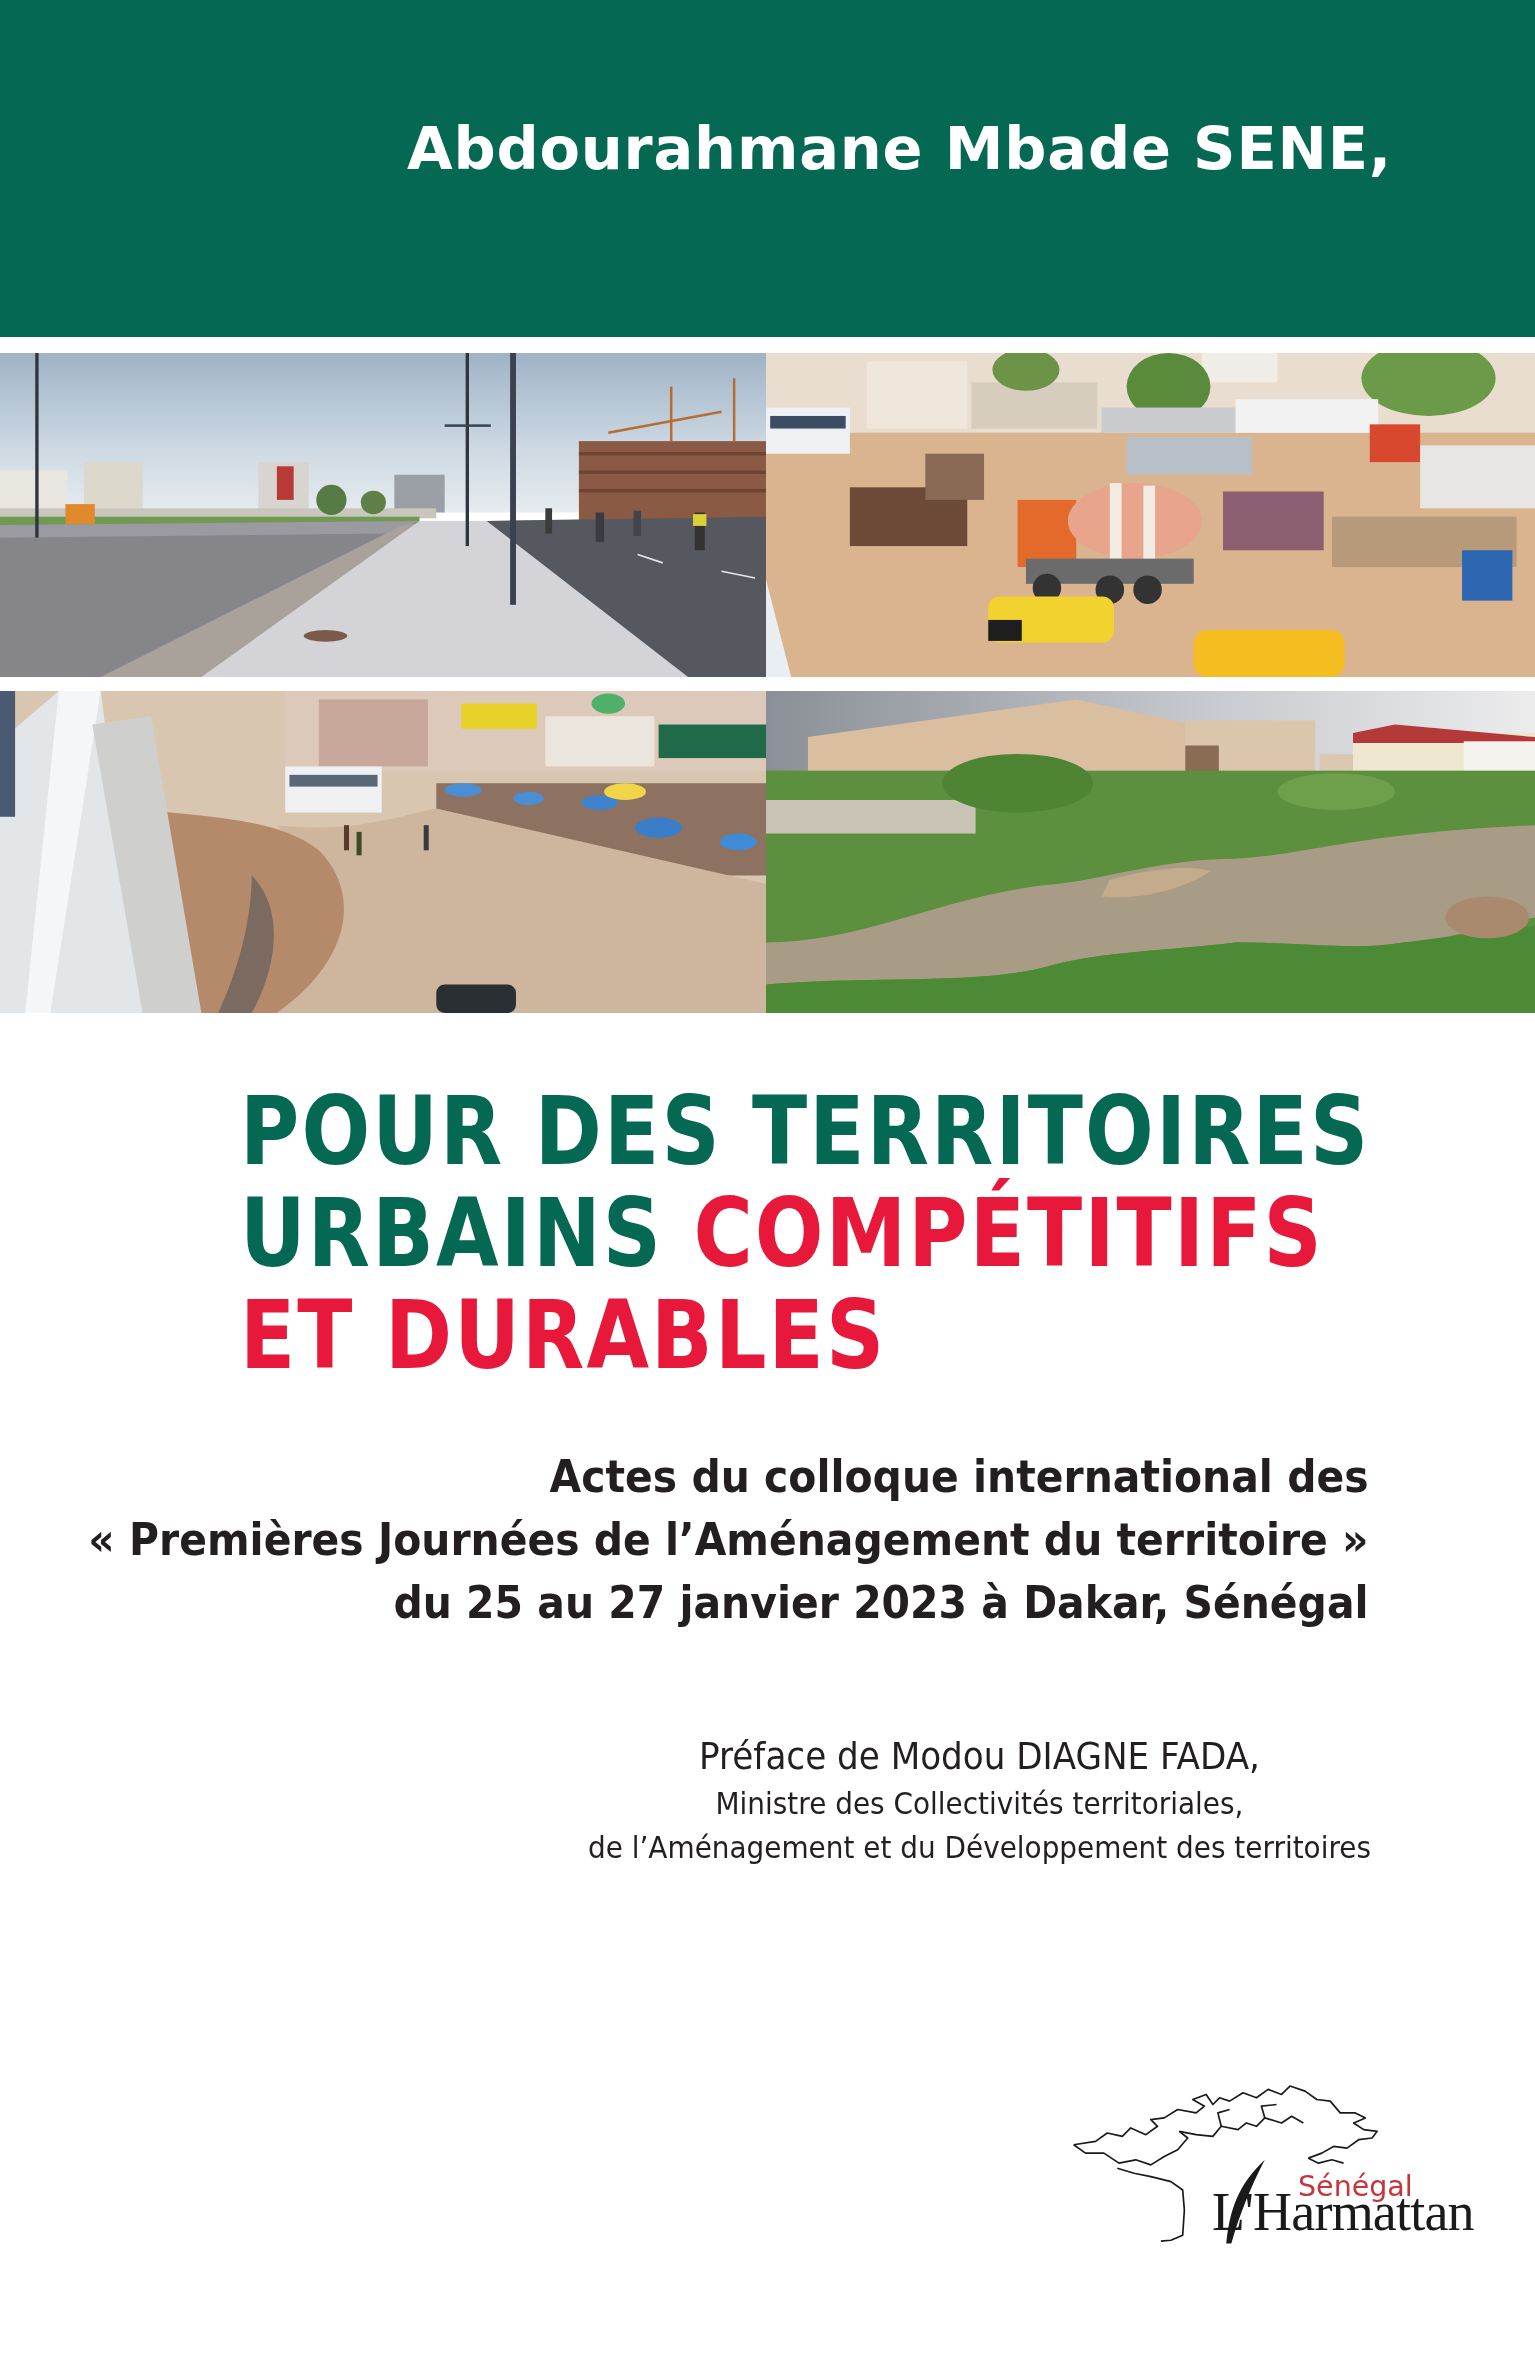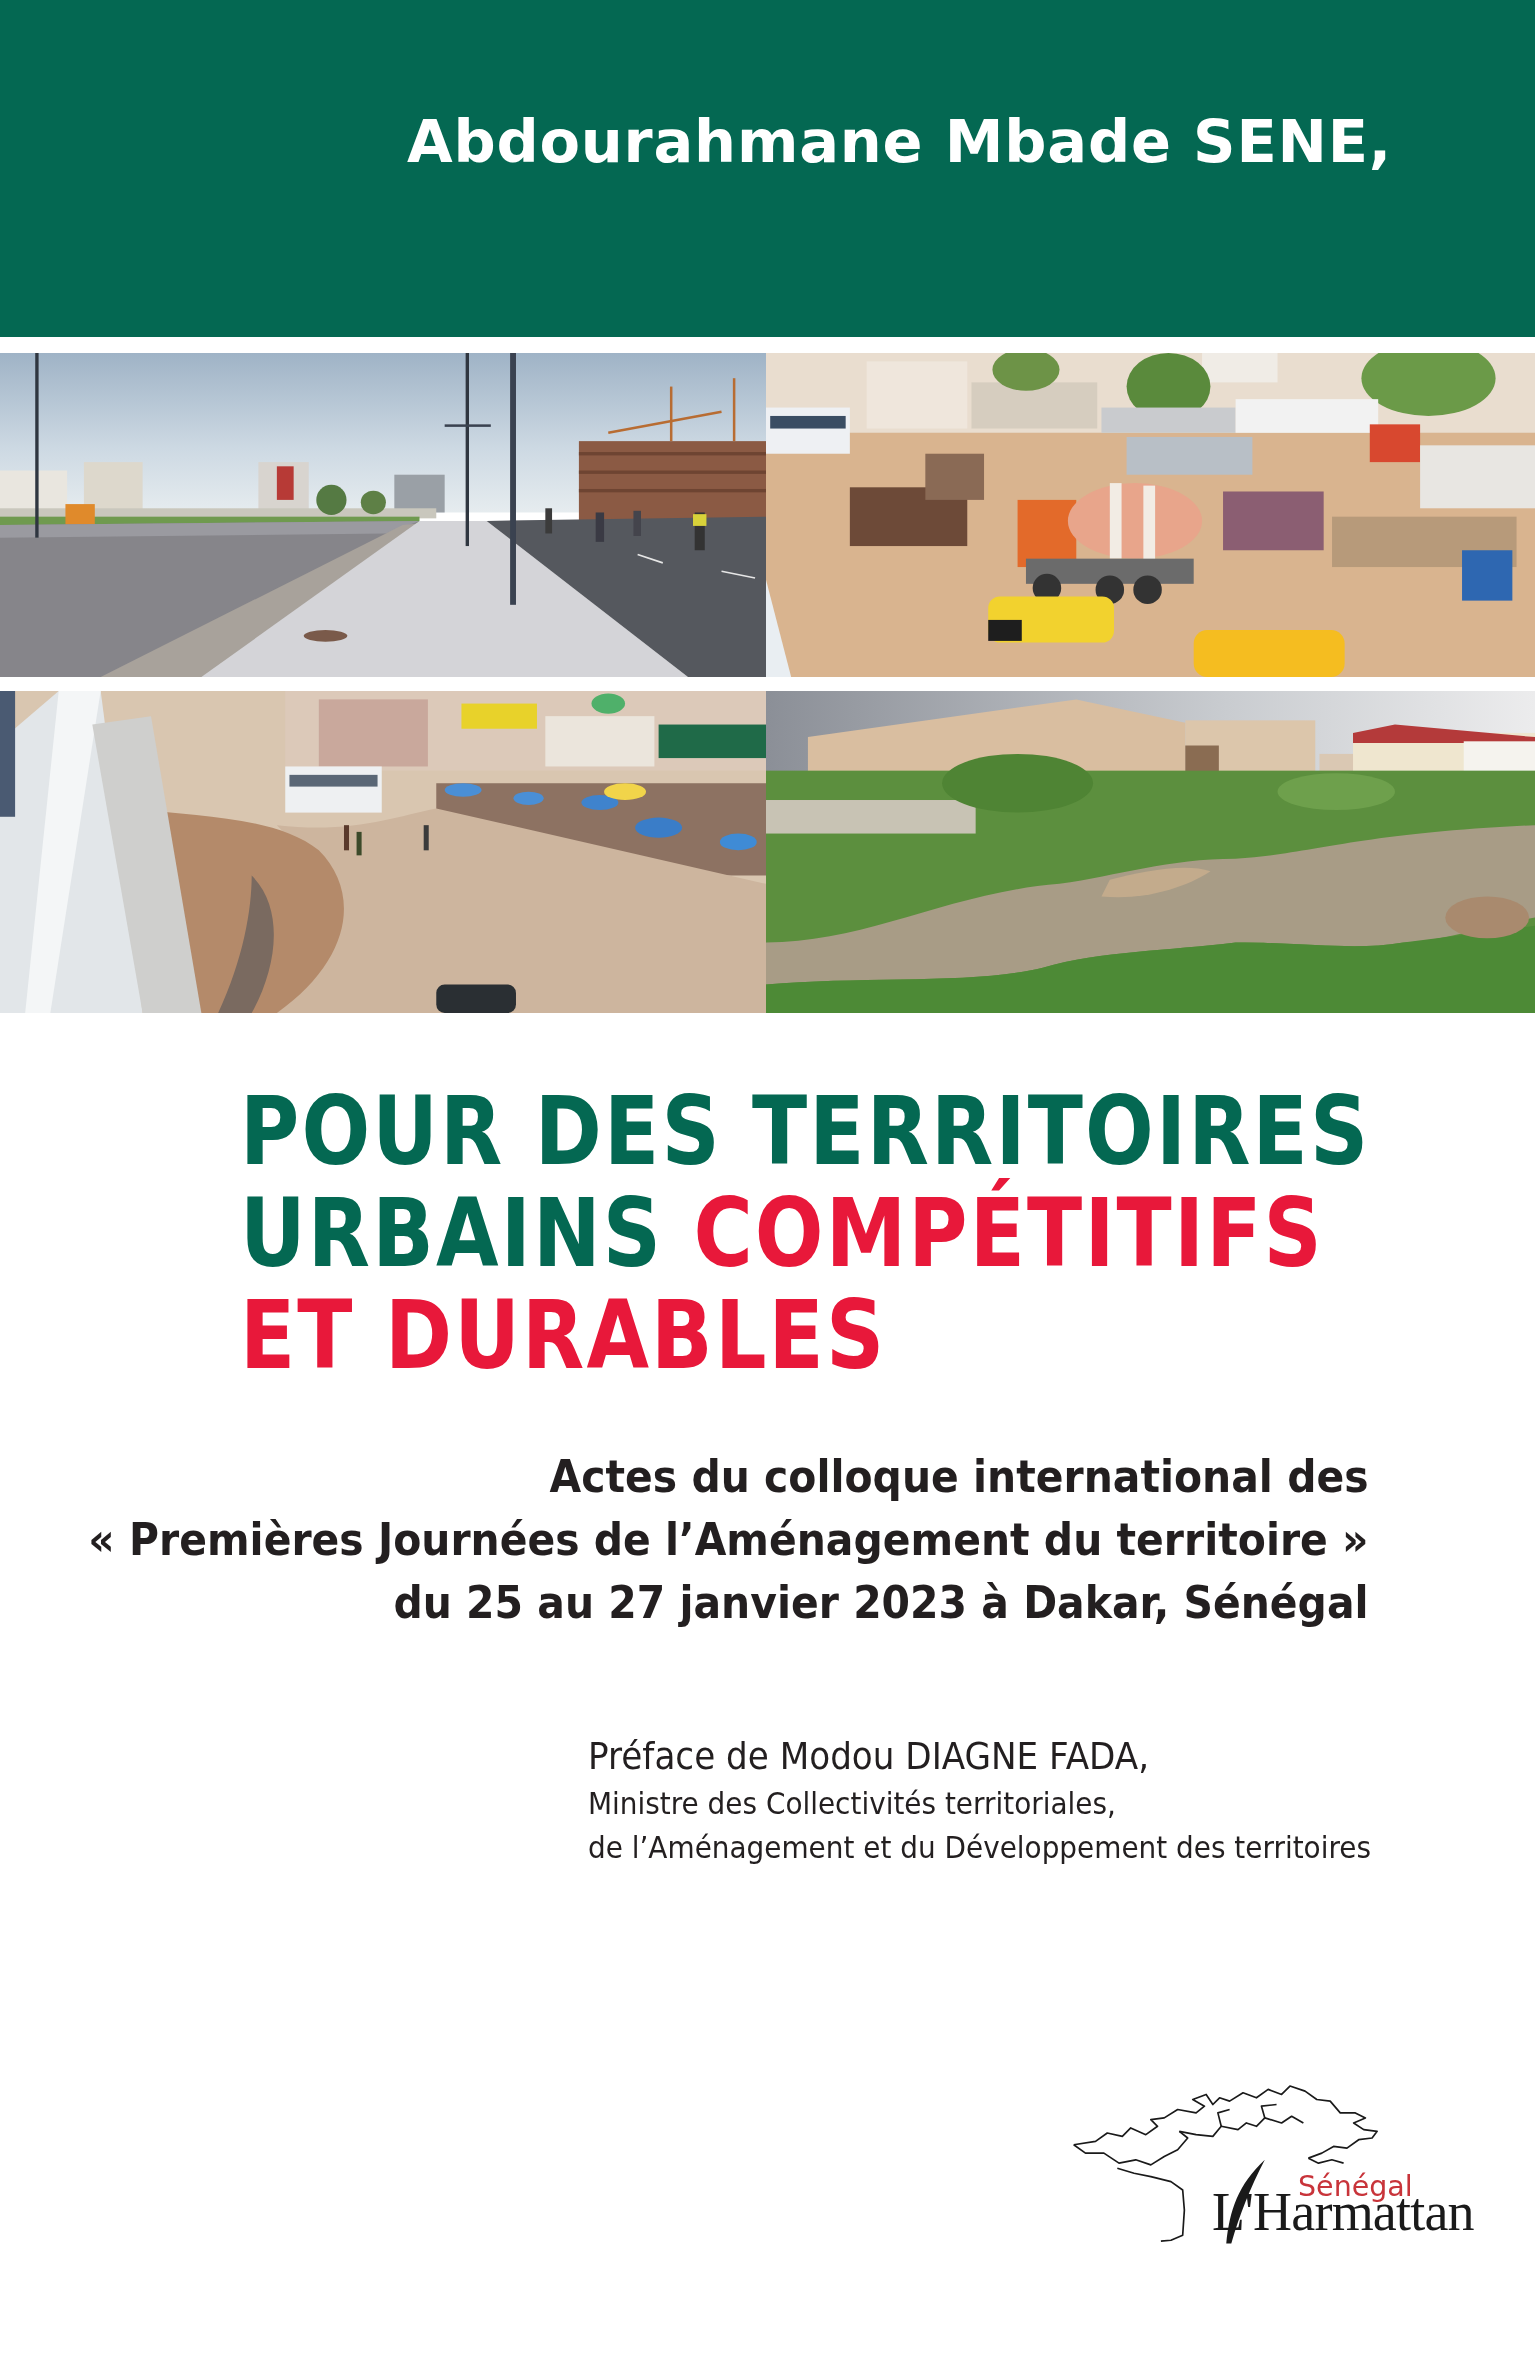--- a/index.html
+++ b/index.html
@@ -1,33 +1,33 @@
 <!DOCTYPE html>
 <html style="font-size:13.4px"><head>
 <meta charset="utf-8">
 <style>
   html, body { margin: 0; padding: 0; }
   body { width: 1535px; height: 2377px; background: #ffffff; position: relative; overflow: hidden; font-family: "Liberation Sans", sans-serif; }
   .header-band { position: absolute; left: 0; top: 0; width: 1535px; height: 337px; background: #046852; }
   .authors { position: absolute; right: 143px; top: 107px; text-align: right; color: #ffffff; font-family: "DejaVu Sans", sans-serif; font-weight: bold; font-size: 59px; line-height: 70px; letter-spacing: 0.8px; }
-  .authors div { white-space: nowrap; }
+  .authors div { white-space: nowrap; margin-top: 7px; }
   .photo-grid { position: absolute; left: 0; top: 353px; width: 1535px; height: 660px; }
   .photo { position: absolute; overflow: hidden; }
   .photo svg { display: block; width: 100%; height: 100%; }
   .p-tl { left: 0; top: 0; width: 766px; height: 324px; }
   .p-tr { left: 766px; top: 0; width: 769px; height: 324px; }
   .p-bl { left: 0; top: 338px; width: 766px; height: 322px; }
   .p-br { left: 766px; top: 338px; width: 769px; height: 322px; }
   .title { position: absolute; right: 165px; top: 1081px; text-align: left; font-family: "DejaVu Sans", sans-serif; font-weight: bold; font-size: 94px; line-height: 102px; letter-spacing: 2.5px; }
   .title div { white-space: nowrap; transform-origin: right center; transform: scaleX(0.86); }
   .green { color: #046852; }
   .red { color: #E8183A; }
   .subtitle { position: absolute; right: 166px; top: 1445px; text-align: right; color: #231F20; font-family: "DejaVu Sans", sans-serif; font-weight: bold; font-size: 44px; line-height: 63px; }
   .subtitle div { white-space: nowrap; transform-origin: right center; transform: scaleX(0.93); }
-  .preface { position: absolute; right: 164px; top: 1732px; text-align: left; color: #231F20; font-family: "DejaVu Sans", sans-serif; }
+  .preface { position: absolute; right: 164px; top: 1732px; text-align: center; color: #231F20; font-family: "DejaVu Sans", sans-serif; }
   .preface div { white-space: nowrap; transform-origin: right center; transform: scaleX(0.9); }
   .preface .pre-main { font-size: 38px; line-height: 49px; }
   .preface .pre-sub { font-size: 31px; line-height: 44px; }
   .publisher-logo { position: absolute; left: 1070px; top: 2076px; width: 336px; height: 176px; text-align: right; }
   .publisher-logo svg { position: absolute; left: 0; top: 0; }
   .pub-name { position: absolute; left: 134px; top: 105px; font-family: "Liberation Serif", serif; font-size: 54px; color: #1a1a1a; white-space: nowrap; letter-spacing: -0.8px; margin-left: 8px; }
   .pub-region { position: absolute; left: 228px; top: 94px; font-family: "DejaVu Sans", sans-serif; font-size: 28.5px; color: #C8343A; white-space: nowrap; }
 </style>
 </head>
 <body>

